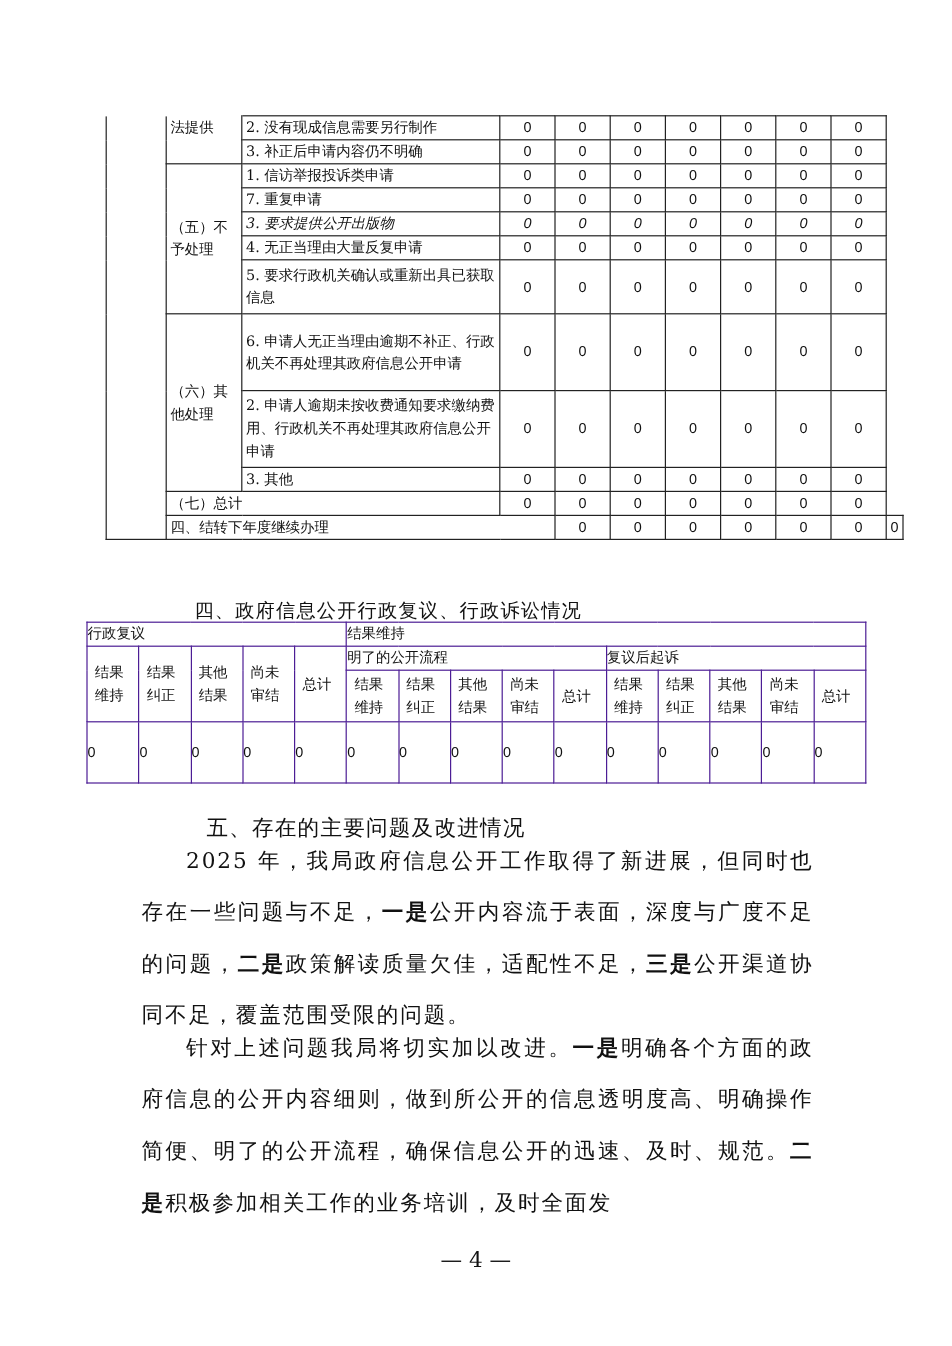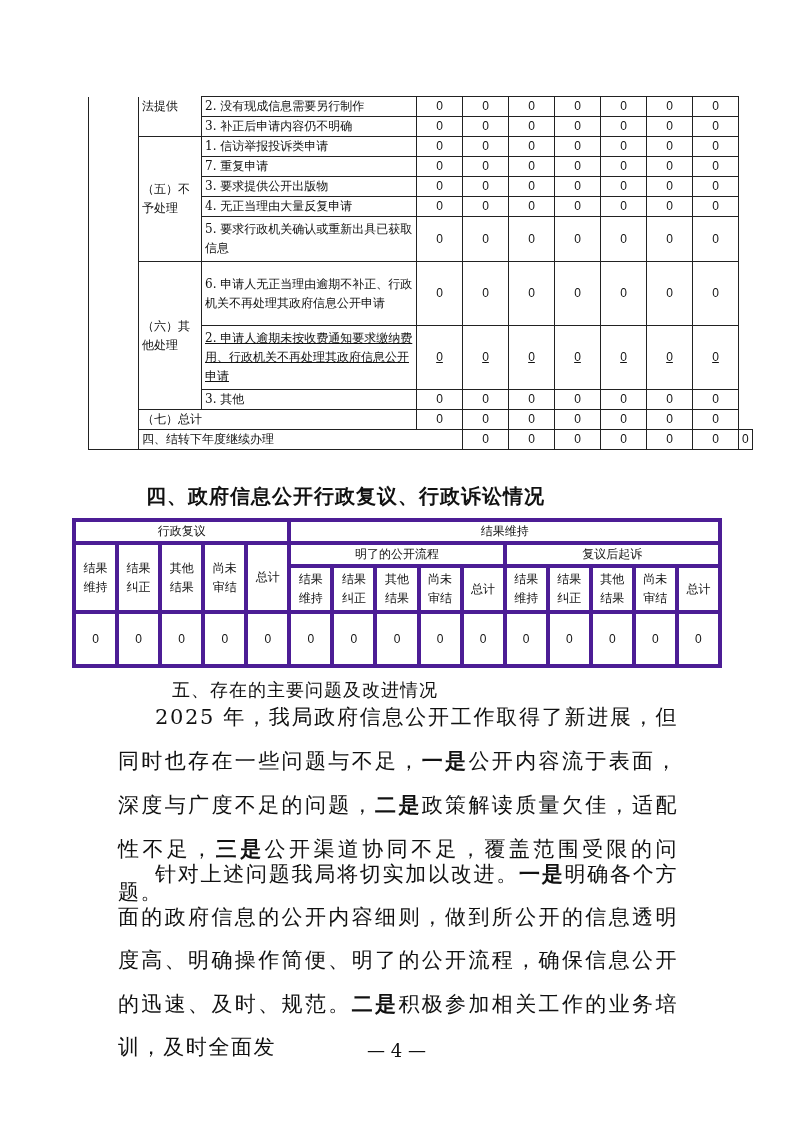--- a/index.html
+++ b/index.html
@@ -4,28 +4,28 @@
 <style>
   html, body { margin: 0; padding: 0; background: #ffffff; }
   body { width: 793px; height: 1122px; position: relative; overflow: hidden;
          font-family: "DejaVu Serif", "Liberation Serif", serif; color: #111; }
   .t1 { position: absolute; left: 88px; top: 96px; border-collapse: collapse; table-layout: fixed; font-size: 12px; }
   .t1 td { border: 1px solid #222; padding: 0 3px; line-height: 19px; vertical-align: middle; }
   .t1 td.num { text-align: center; font-family: "Liberation Sans", sans-serif; font-size: 12px; }
   .t1 td.blank { border-top: none; }
   .t1 td.lbl { vertical-align: middle; }
   .t1 td.topcut { border-top: none; vertical-align: top; }
-  h2.sec4 { position: absolute; left: 146px; top: 483px; margin: 0; font-size: 20px; font-weight: bold;
+  h2.sec4 { position: absolute; left: 146px; top: 483px; margin: 16px; font-size: 16px; font-weight: normal;
             font-family: "DejaVu Sans", "Liberation Sans", sans-serif; letter-spacing: 1px; }
   .t2 { position: absolute; left: 72px; top: 518px; width: 650px; border-collapse: collapse; table-layout: fixed; font-size: 12px; }
-  .t2 td { border: 4px solid #4c1d95; text-align: center; vertical-align: middle; padding: 0; line-height: 19px; }
+  .t2 td { border: 1px solid #4c1d95; text-align: left; vertical-align: middle; padding: 0; line-height: 19px; }
   .t2 td.num { font-family: "Liberation Sans", sans-serif; height: 50px; }
   h2.sec5 { position: absolute; left: 156px; top: 662px; margin: 16px; font-size: 18px; font-weight: normal;
             font-family: "DejaVu Sans", "Liberation Sans", sans-serif; letter-spacing: 1px; }
-  .para { position: absolute; left: 118px; width: 560px; margin: 0; font-size: 21px; line-height: 43px;
+  .para { position: absolute; left: 118px; width: 560px; margin: 0; font-size: 18px; line-height: 43px;
           text-indent: 37px; letter-spacing: 1.6px; text-align: justify; }
   .para b { font-weight: bold; }
   .p1 { top: 696px; }
   .p2 { top: 852px; }
   .pageno { position: absolute; left: 0; width: 793px; top: 1040px; text-align: center; font-size: 18px; }
 </style>
 </head>
 <body>
 
 <table class="t1">
@@ -78,21 +78,21 @@
       <tr style="height: 19px;">
         <td>7. 重复申请</td>
         <td class="num">0</td>
         <td class="num">0</td>
         <td class="num">0</td>
         <td class="num">0</td>
         <td class="num">0</td>
         <td class="num">0</td>
         <td class="num">0</td>
       </tr>
-      <tr style="height: 19px;">
+      <tr style="height: 19px; font-style: italic;">
         <td>3. 要求提供公开出版物</td>
         <td class="num">0</td>
         <td class="num">0</td>
         <td class="num">0</td>
         <td class="num">0</td>
         <td class="num">0</td>
         <td class="num">0</td>
         <td class="num">0</td>
       </tr>
       <tr style="height: 19px;">
@@ -119,21 +119,21 @@
         <td rowspan="3" class="lbl">（六）其他处理</td>
         <td>6. 申请人无正当理由逾期不补正、行政机关不再处理其政府信息公开申请</td>
         <td class="num">0</td>
         <td class="num">0</td>
         <td class="num">0</td>
         <td class="num">0</td>
         <td class="num">0</td>
         <td class="num">0</td>
         <td class="num">0</td>
       </tr>
-      <tr style="height: 64px; text-decoration: underline;">
+      <tr style="height: 64px;">
         <td>2. 申请人逾期未按收费通知要求缴纳费用、行政机关不再处理其政府信息公开申请</td>
         <td class="num">0</td>
         <td class="num">0</td>
         <td class="num">0</td>
         <td class="num">0</td>
         <td class="num">0</td>
         <td class="num">0</td>
         <td class="num">0</td>
       </tr>
       <tr style="height: 19px;">

